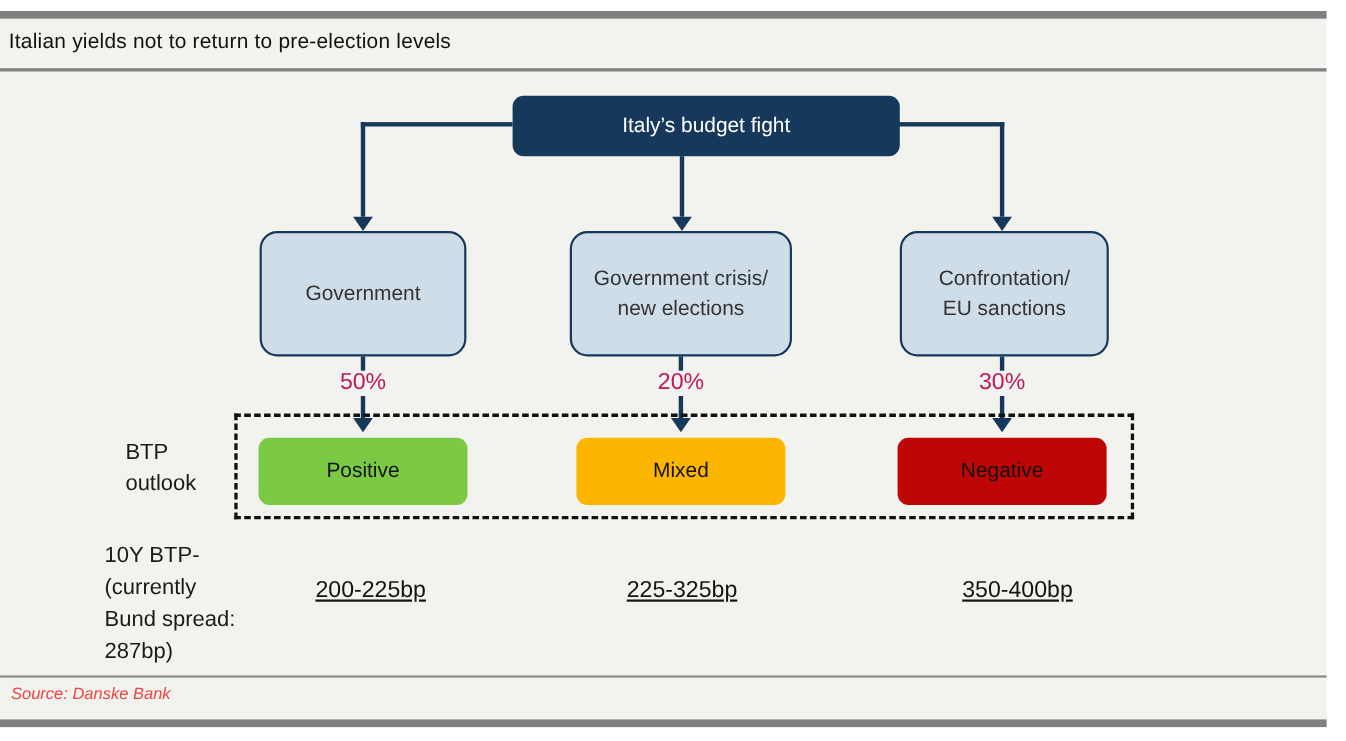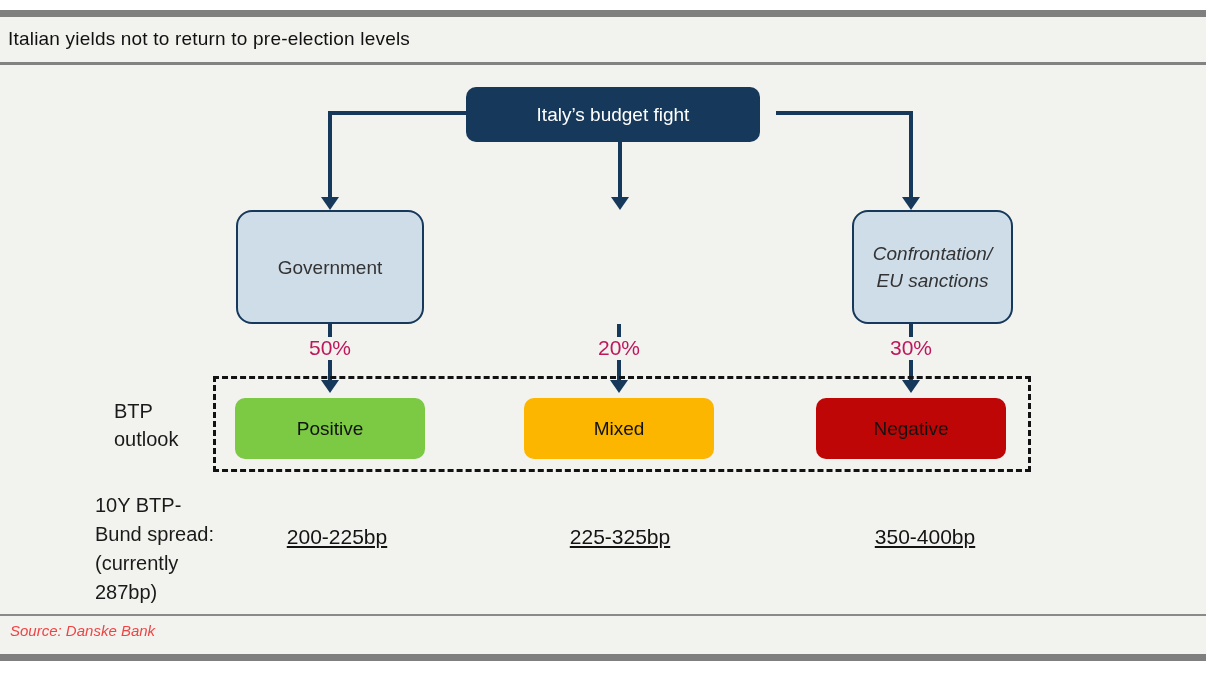--- a/index.html
+++ b/index.html
@@ -6,21 +6,21 @@
   html,body { background:#ffffff; }
   body { font-family:"Liberation Sans", sans-serif; }
   .page { position:relative; width:1224px; height:674px; background:#ffffff; overflow:hidden; }
   .bg { position:absolute; left:0; top:17px; width:1206px; height:637px; background:#f2f2ee; }
   .bar { position:absolute; left:0; width:1206px; background:#7f7f7f; }
   .bar.top { top:10px; height:7px; }
   .bar.bottom { top:654px; height:7px; }
   .title { position:absolute; left:8px; top:28px; font-size:19px; color:#111; letter-spacing:.2px; }
   .title-divider { position:absolute; left:0; top:62px; width:1206px; height:3px; background:#828282; }
 
-  .root-box { position:absolute; left:466px; top:87px; width:294px; height:55px;
+  .root-box { position:absolute; left:466px; top:87px; width:352px; height:55px;
     background:#16395b; border-radius:10px; display:flex; align-items:center; justify-content:center;
     color:#fff; font-size:19px; }
 
   .line { position:absolute; background:#16395b; }
   .h-left  { left:328px; top:111px; width:138px; height:4px; }
   .h-right { left:776px; top:111px; width:137px; height:4px; }
   .v-left  { left:328px; top:111px; width:4px; height:86px; }
   .v-mid   { left:618px; top:142px; width:4px; height:55px; }
   .v-right { left:909px; top:111px; width:4px; height:86px; }
 
@@ -28,21 +28,21 @@
     border-left:9px solid transparent; border-right:9px solid transparent; border-top:13px solid #16395b; }
   .ah-top-1 { left:321px; top:197px; }
   .ah-top-2 { left:611px; top:197px; }
   .ah-top-3 { left:902px; top:197px; }
 
   .scenario-box { position:absolute; top:210px; height:114px; background:#cfdde9;
     border:2px solid #16395b; border-radius:16px; display:flex; flex-direction:column;
     align-items:center; justify-content:center; font-size:19px; color:#333; line-height:27px; text-align:center; }
   .s1 { left:236px; width:188px; }
   .s2 { left:518px; width:202px; }
-  .s3 { left:852px; width:161px;font-style:italic; }
+  .s3 { left:818px; width:190px; }
 
   .stub { width:4px; height:13px; top:324px; }
   .stub1 { left:328px; } .stub2 { left:617px; } .stub3 { left:909px; }
 
   .prob { position:absolute; top:336px; width:120px; text-align:center; font-size:21px; color:#be185d; }
   .p1 { left:270px; } .p2 { left:559px; } .p3 { left:851px; }
 
   .shaft { width:4px; height:21px; top:360px; }
   .sh1 { left:328px; } .sh2 { left:617px; } .sh3 { left:909px; }
   .ah-mid-1 { left:321px; top:380px; }
@@ -87,20 +87,24 @@
   <div class="line v-mid"></div>
   <div class="line v-right"></div>
   <div class="arrowhead ah-top-1"></div>
   <div class="arrowhead ah-top-2"></div>
   <div class="arrowhead ah-top-3"></div>
 
   <div class="scenario-box s1">
     <span>Government</span>
     <span></span>
   </div>
+  <div class="scenario-box s2">
+    <span>Government crisis/</span>
+    <span>new elections</span>
+  </div>
   <div class="scenario-box s3">
     <span>Confrontation/</span>
     <span>EU sanctions</span>
   </div>
 
   <div class="line stub stub1"></div>
   <div class="line stub stub2"></div>
   <div class="line stub stub3"></div>
 
   <div class="prob p1">50%</div>
@@ -125,22 +129,22 @@
   <div class="outlook-box o3" style="background-color: rgb(191, 6, 6);">
     <span>Negative</span>
   </div>
 
   <div class="row-label outlook-label">
     <span>BTP</span>
     <span>outlook</span>
   </div>
   <div class="row-label spread-label">
     <span>10Y BTP-</span>
+    <span>(currently</span>
     <span>Bund spread:</span>
-    <span>(currently</span>
     <span>287bp)</span>
   </div>
 
   <div class="spread-val sv1">200-225bp</div>
   <div class="spread-val sv2">225-325bp</div>
   <div class="spread-val sv3">350-400bp</div>
 
   <div class="footer-divider"></div>
   <div class="source">Source: Danske Bank</div>
   <div class="bar bottom"></div>

